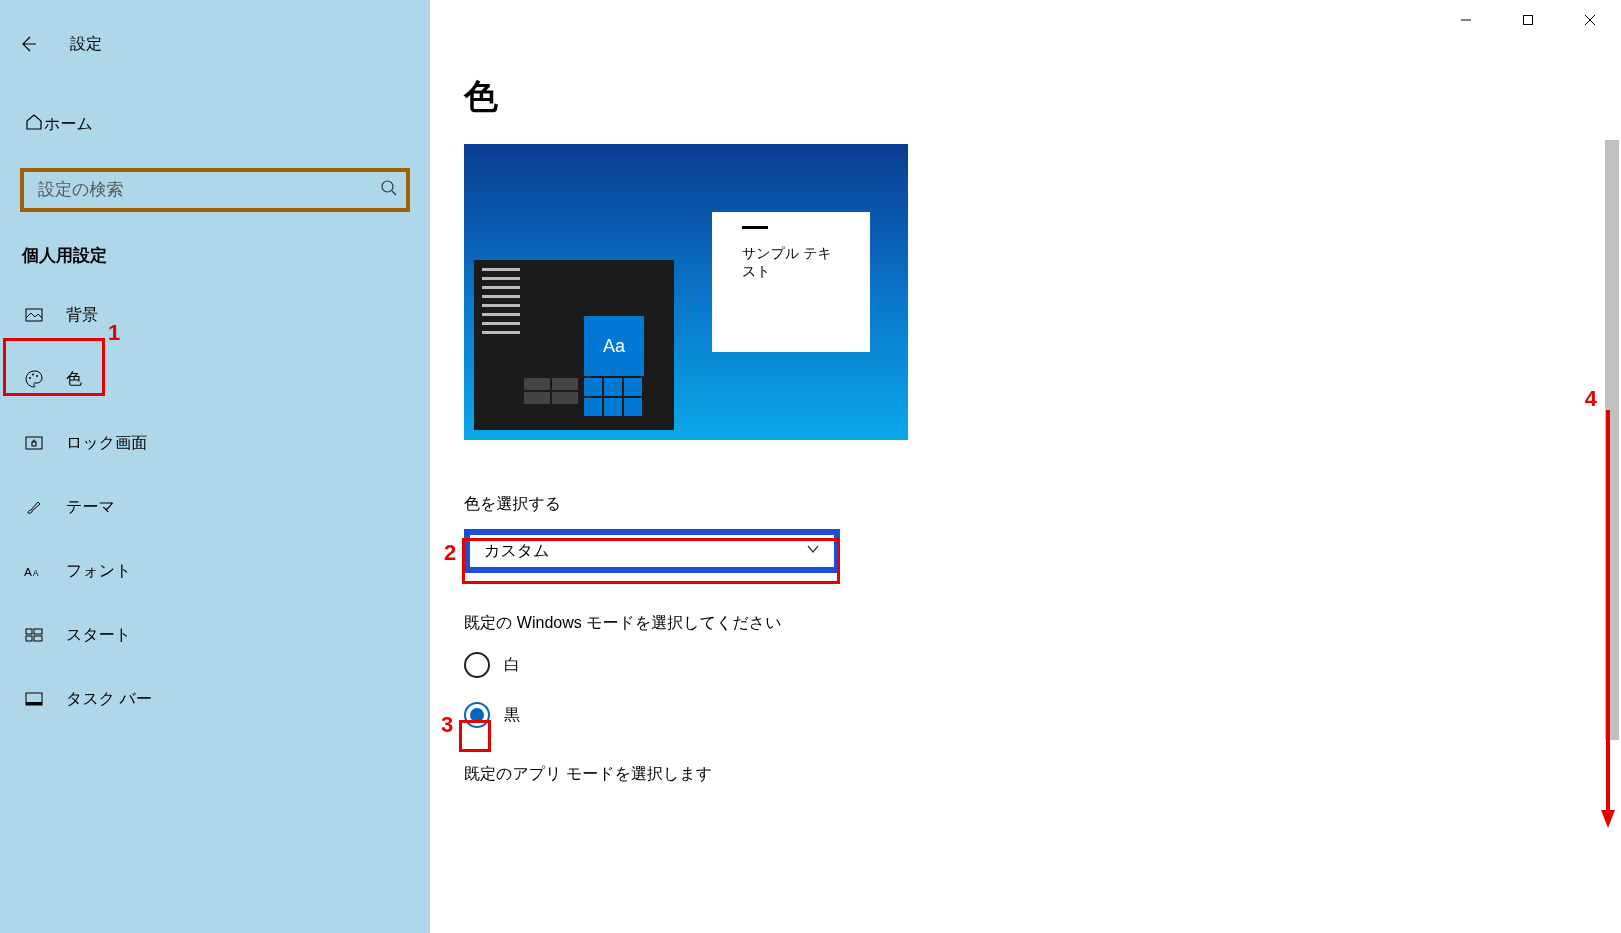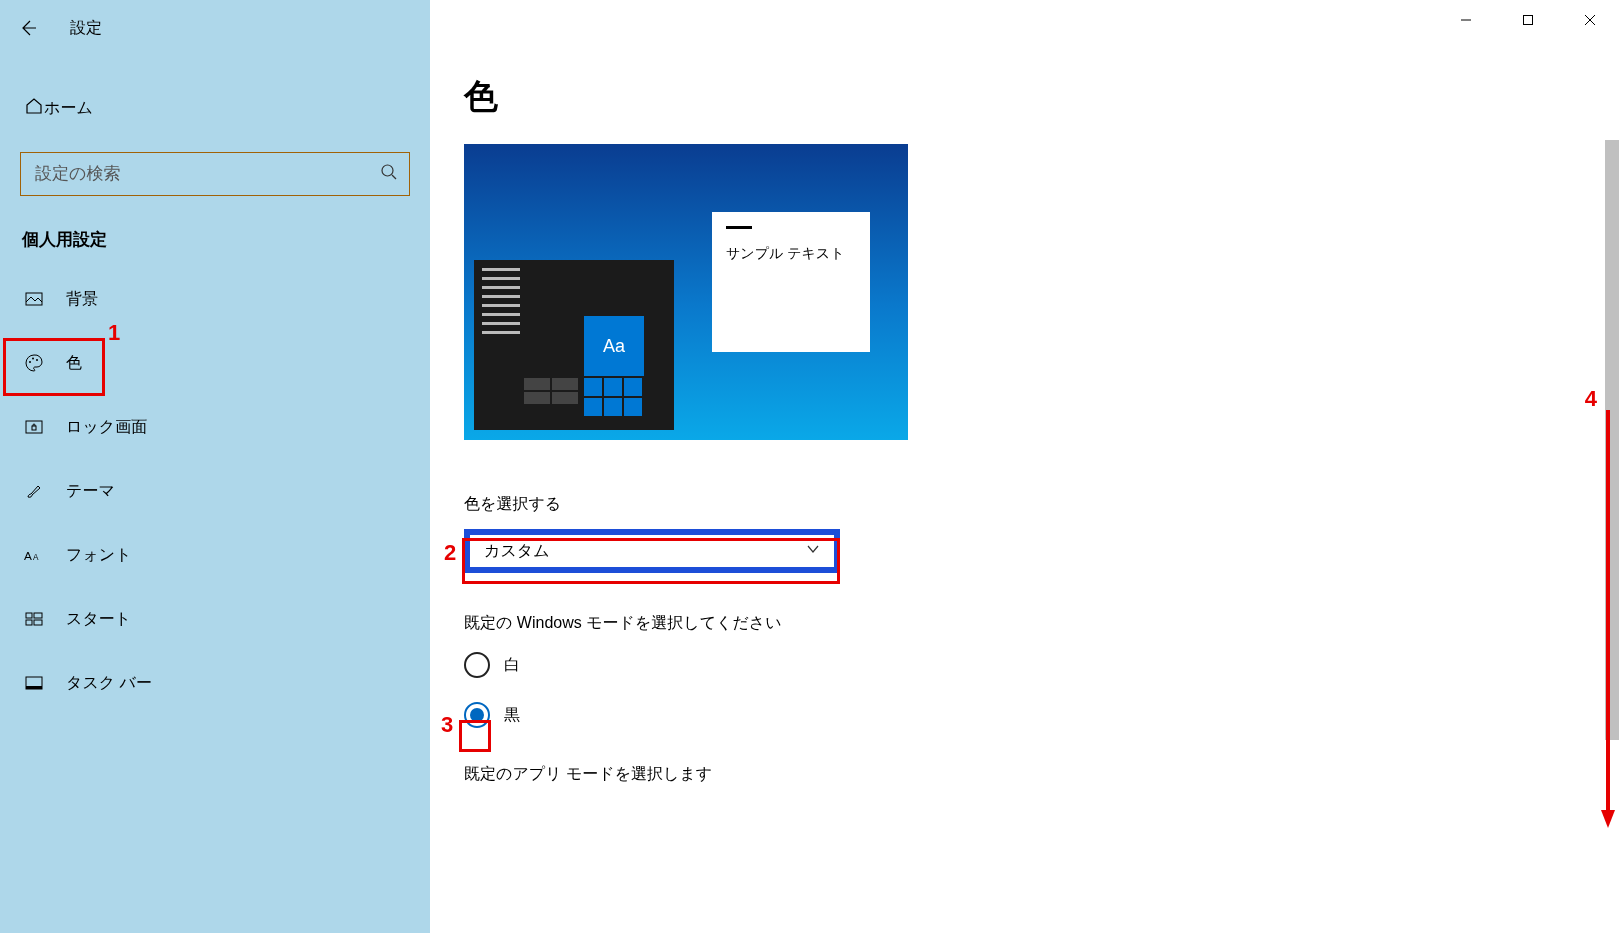--- a/index.html
+++ b/index.html
@@ -4,39 +4,39 @@
 <style>
 * { margin: 0; padding: 0; box-sizing: border-box; font-family: "Yu Gothic UI", "Segoe UI", sans-serif; }
 html, body { width: 1621px; height: 933px; overflow: hidden; background: #fff; }
 
 .window { display: flex; width: 100%; height: 100%; position: relative; }
 
 
 .sidebar {
   width: 430px; height: 100%;
   background: #aed7ea;
-  padding-top: 8px;
+  padding-top: 24px;
   position: relative;
 }
 .titlebar-left {
   display: flex; align-items: center; height: 40px;
   padding-left: 14px; gap: 28px;
 }
 .back-btn { width: 28px; height: 28px; display:flex;align-items:center;justify-content:center; }
 .title { font-size: 16px; }
 
 .home-row {
   display:flex; align-items:center; 
   padding: 12px 0 12px 24px; margin-top: 36px;
   font-size: 16px;
 }
 .search-wrap { margin: 20px 20px 0 20px; position: relative; }
 .search-input {
   width: 100%; height: 44px;
-  border: 1px solid #a16207; background: transparent;
+  border: 4px solid #a16207; background: transparent;
   padding: 0 44px 0 14px; font-size: 17px; color:#333;
 }
 .search-input::placeholder { color: #555; }
 .search-icon { position:absolute; right:12px; top:50%; transform:translateY(-50%); }
 
 .section-label { margin: 32px 12px 16px 22px; font-size: 17px; font-weight: 600; }
 
 .nav-item {
   display:flex; align-items:center; gap: 22px;
   padding: 0 0 0 24px; height: 64px;
@@ -67,21 +67,21 @@
   position:absolute; left:110px; top:56px; width:60px; height:60px;
   background:#0078d4; color:#fff; display:flex;align-items:center;justify-content:center;
   font-size:18px;
 }
 .preview .tiles-small { position:absolute; left:110px; top:118px; display:grid; grid-template-columns:repeat(3,18px); grid-auto-rows:18px; gap:2px;}
 .preview .tiles-small div { background:#0078d4; }
 .preview .tiles-row { position:absolute; left:50px; top:118px; display:grid; grid-template-columns:repeat(2,26px); grid-auto-rows:12px; gap:2px;}
 .preview .tiles-row div { background:#444; }
 .preview .sample-card {
   position:absolute; right:38px; top:68px; width:158px; height:140px;
-  background:#fff; padding:14px 14px;
+  background:#fff; padding:14px 30px;
 }
 .preview .sample-card .bar { width:26px;height:3px;background:#000;margin-bottom:16px;}
 .preview .sample-card .txt { font-size:14px; }
 
 .field-label { font-size: 16px; margin-top: 54px; margin-bottom: 14px; }
 .dropdown {
   width: 376px; height: 44px;
   border: 6px solid #1d4ed8; background:#fff;
   display:flex; align-items:center; justify-content:space-between;
   padding: 0 14px; font-size: 16px;

